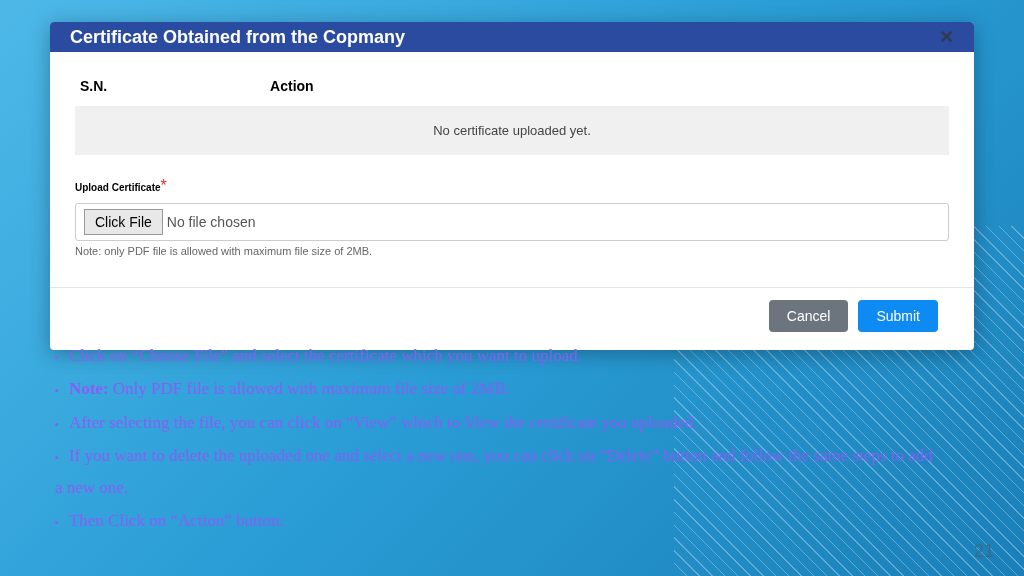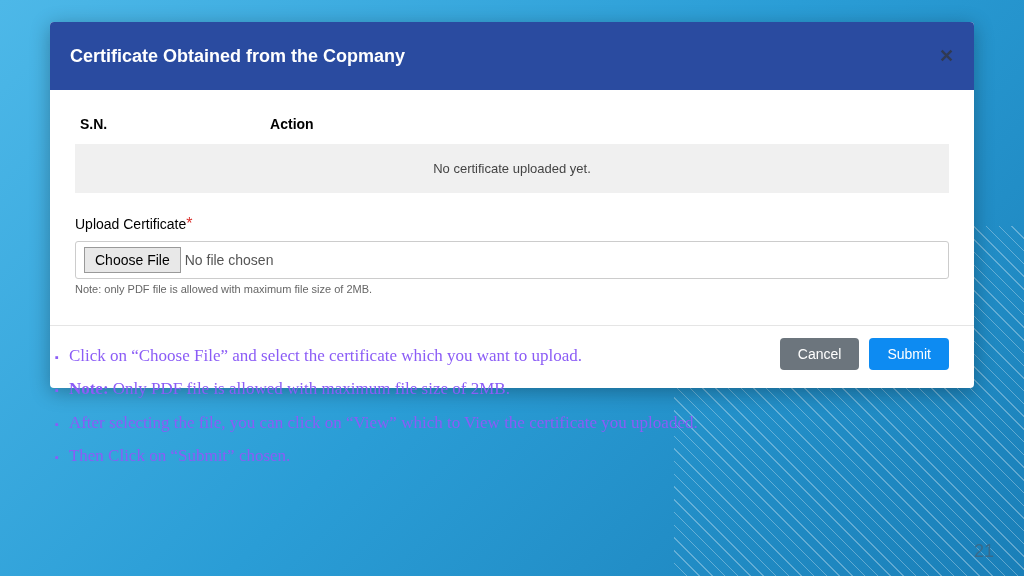--- a/index.html
+++ b/index.html
@@ -39,21 +39,21 @@
       top: 22px;
       left: 50px;
       right: 50px;
       background: #fff;
       border-radius: 4px;
       box-shadow: 0 4px 20px rgba(0,0,0,0.3);
     }
     .modal-header {
       background: #2a4ba0;
       color: #fff;
-      padding: 23px 20px;
+      padding: 4px 20px;
       display: flex;
       justify-content: space-between;
       align-items: center;
       border-radius: 4px 4px 0 0;
     }
     .modal-title {
       font-size: 18px;
       font-weight: 600;
       font-family: 'Segoe UI', Arial, sans-serif;
     }
@@ -85,22 +85,22 @@
       text-align: center;
       font-size: 13px;
       color: #444;
       font-family: 'Segoe UI', Arial, sans-serif;
       margin-top: 4px;
     }
     .upload-section {
       margin-top: 22px;
     }
     .upload-label {
-      font-size: 14px;
-      font-weight: 400;
+      font-size: 10px;
+      font-weight: 700;
       font-family: 'Segoe UI', Arial, sans-serif;
       text-align: center;
     }
     .required { color: #d9302c; }
     .file-input-wrap {
       border: 1px solid #ccc;
       border-radius: 3px;
       padding: 5px 8px;
       margin-top: 8px;
       display: flex;
@@ -120,21 +120,21 @@
       color: #555;
       font-family: 'Segoe UI', Arial, sans-serif;
     }
     .file-note {
       font-size: 11px;
       color: #666;
       margin-top: 4px;
       font-family: 'Segoe UI', Arial, sans-serif;
     }
     .modal-footer {
-      padding: 12px 25px 18px;
+      padding: 12px 36px 18px;
       display: flex;
       justify-content: flex-end;
       gap: 10px;
       border-top: 1px solid #e5e5e5;
       margin-top: 18px;
     }
     .btn {
       padding: 8px 18px;
       border: none;
       border-radius: 4px;
@@ -188,34 +188,35 @@
   </div>
   <div class="modal-body">
     <div class="table-header">
       <div class="col-sn">S.N.</div>
       <div class="col-action">Action</div>
     </div>
     <div class="no-data">No certificate uploaded yet.</div>
     <div class="upload-section">
       <span class="upload-label">Upload Certificate</span><span class="required">*</span>
       <div class="file-input-wrap">
-        <button class="choose-file-btn">Choose File</button>
+        <button class="choose-file-btn">Click File</button>
         <span class="file-status">No file chosen</span>
       </div>
       <div class="file-note">Note: only PDF file is allowed with maximum file size of 2MB.</div>
     </div>
   </div>
   <div class="modal-footer">
     <button class="btn btn-cancel">Cancel</button>
     <button class="btn btn-submit">Submit</button>
   </div>
 </div>
 
 <div class="instructions">
   <ul>
     <li>Click on “Choose File” and select the certificate which you want to upload.</li>
     <li><b>Note:</b><span> Only PDF file is allowed with maximum file size of 2MB.</span></li>
     <li>After selecting the file, you can click on “View” which to View the certificate you uploaded.</li>
-    <li>Then Click on “Submit” chosen.</li>
+    <li>If you want to delete the uploaded one and select a new one, you can click on “Delete” button and follow the same steps to add a new one.</li>
+    <li>Then Click on “Action” button.</li>
   </ul>
 </div>
 
 <div class="page-num">21</div>
 
 </body></html>

